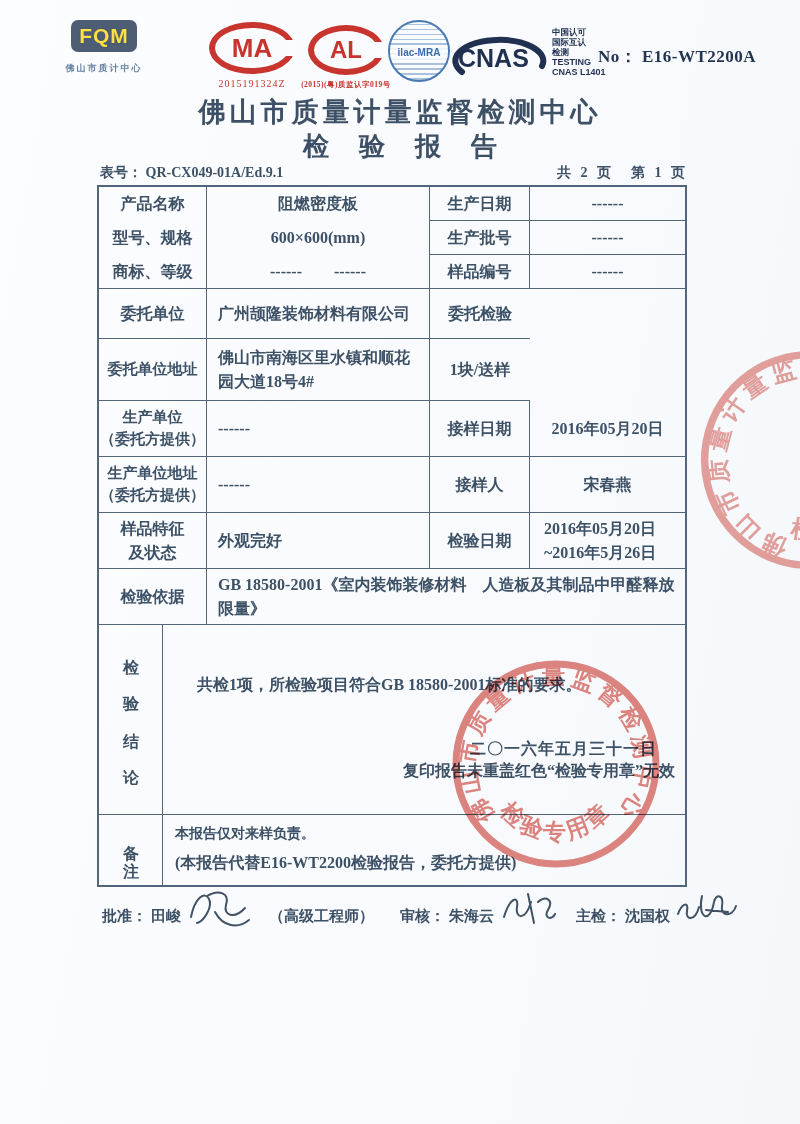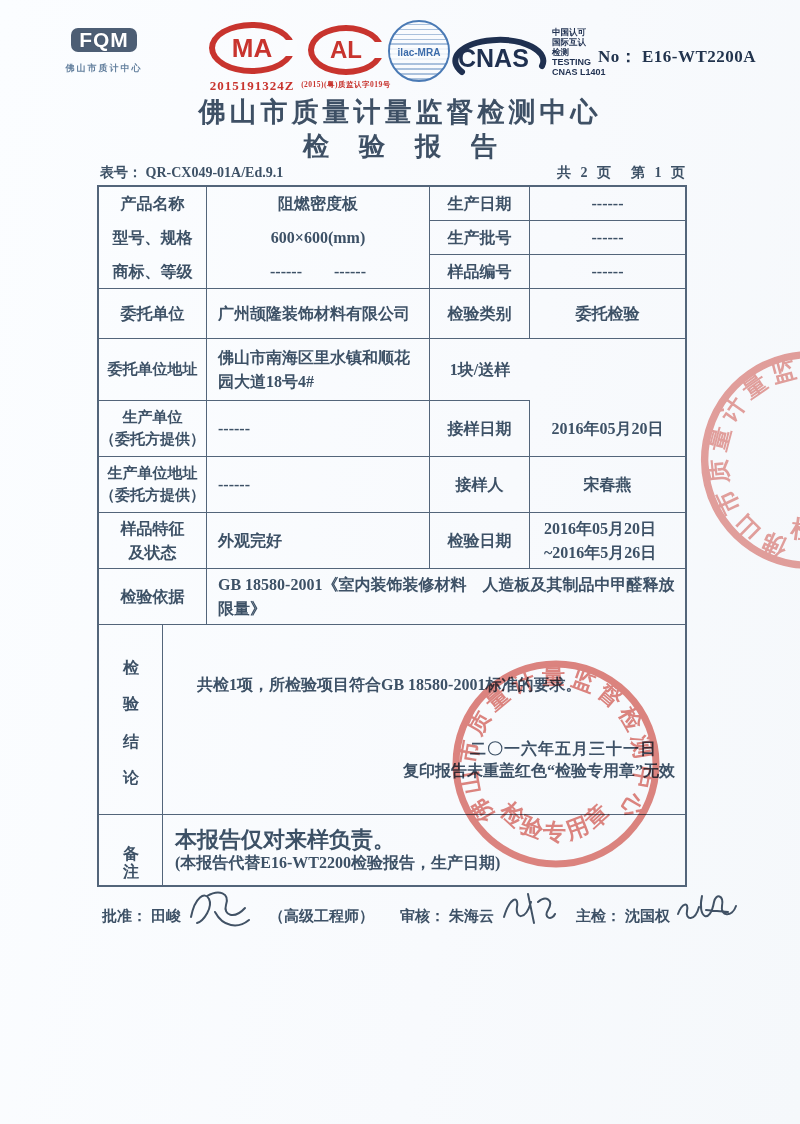--- a/index.html
+++ b/index.html
@@ -6,34 +6,34 @@
   html,body { width:800px; }
   body { font-family:"Liberation Serif","DejaVu Serif",serif; background:#ffffff; }
   .page {
     position:relative; width:800px; height:1124px; overflow:hidden;
     background:linear-gradient(100deg,#fbfdff 0%,#f8fafd 60%,#f5f8fb 100%);
     color:#3d5166;
   }
 
   
   .fqm { position:absolute; left:48px; top:20px; width:112px; text-align:center; }
-  .fqm-box { margin:8px auto; width:66px; height:24px; background:#4d5e74; border-radius:7px;
+  .fqm-box { margin:0 auto; width:66px; height:32px; background:#4d5e74; border-radius:7px;
     display:flex; align-items:center; justify-content:center;
-    color:#ffffff; font-weight:700; font-size:21px; letter-spacing:1px;
+    color:#fde047; font-weight:700; font-size:21px; letter-spacing:1px;
     font-family:"Liberation Sans",sans-serif; text-shadow:0 0 1px #2e3c50; }
   .fqm-caption { margin-top:10px; font-size:9px; color:#64809e; letter-spacing:2px; font-weight:600; }
 
   .cma { position:absolute; left:198px; top:22px; width:108px; text-align:center; }
   .oval { position:relative; margin:0 auto; border:6px solid #c8342e; border-radius:50%;
     display:flex; align-items:center; justify-content:center; color:#c8342e;
     font-family:"Liberation Sans",sans-serif; font-weight:700; }
   .cma .oval { width:86px; height:52px; font-size:26px; letter-spacing:0; }
   .oval .gap { position:absolute; right:-8px; top:50%; transform:translateY(-50%);
     width:12px; height:16px; background:#fafcfe; }
-  .cma-number { margin-top:4px; font-size:13px; color:#c8342e; letter-spacing:1px; font-weight:700; }
+  .cma-number { margin-top:4px; font-size:10px; color:#c8342e; letter-spacing:1px; font-weight:400; }
 
   .cal { position:absolute; left:296px; top:25px; width:100px; text-align:center; }
   .cal .oval { width:76px; height:50px; font-size:24px; }
   .cal-caption { margin-top:5px; font-size:7.5px; color:#c8342e; font-weight:600; letter-spacing:0.5px; }
 
   .ilac { position:absolute; left:388px; top:20px; width:62px; height:62px; border-radius:50%;
     border:2px solid #4a7ab5; overflow:hidden;
     background:repeating-linear-gradient(0deg, rgba(74,122,181,.45) 0 1.5px, rgba(255,255,255,0) 1.5px 5px); }
   .ilac-band { position:absolute; left:0; right:0; top:23px; height:15px; background:rgba(250,252,254,.85);
     display:flex; align-items:center; justify-content:center;
@@ -75,21 +75,21 @@
   .vcell { border-right:1px solid #53657a; border-bottom:1px solid #53657a;
     display:flex; align-items:center; justify-content:center; }
   .vtext { writing-mode:vertical-lr; text-orientation:upright; font-size:16px; font-weight:600; }
   .vs-concl { letter-spacing:2.3em; }
   .vs-remark { letter-spacing:1.1em; }
   .concl-cell { position:relative; border-bottom:1px solid #53657a; font-weight:600; }
   .concl-text { position:absolute; left:34px; top:50px; font-size:16px; }
   .concl-date { position:absolute; right:28px; top:114px; font-size:16px; letter-spacing:1px; }
   .concl-note { position:absolute; right:10px; top:136px; font-size:16px; }
   .remark-cell { position:relative; }
-  .remark-l1 { position:absolute; left:12px; top:10px; font-size:22px; font-weight:600;text-align:center; }
+  .remark-l1 { position:absolute; left:12px; top:10px; font-size:14px; font-weight:600;text-align:center; }
   .remark-l2 { position:absolute; left:12px; top:38px; font-size:16px; font-weight:600; }
   .no-bb { border-bottom:none !important; }
 
   
   .footer { position:absolute; left:102px; right:50px; top:901px; display:flex;
     align-items:center; font-size:15px; font-weight:600; color:#3d5166; white-space:nowrap; }
   .footer .name { font-weight:700; margin-left:4px; }
   .sig { margin:-16px 0 0 2px; opacity:.9; }
   .gap14 { margin-left:14px; } .gap26 { margin-left:26px; } .gap18 { margin-left:18px; }
 
@@ -171,21 +171,20 @@
 
       <div class="cell" style="grid-column:3;grid-row:1">生产日期</div>
       <div class="cell last-col" style="grid-column:4;grid-row:1">------</div>
       <div class="cell" style="grid-column:3;grid-row:2">生产批号</div>
       <div class="cell last-col" style="grid-column:4;grid-row:2">------</div>
       <div class="cell" style="grid-column:3;grid-row:3">样品编号</div>
       <div class="cell last-col" style="grid-column:4;grid-row:3">------</div>
 
       <div class="cell" style="grid-row:4">委托单位</div>
       <div class="cell left" style="grid-row:4">广州颉隆装饰材料有限公司</div>
-      <div class="cell" style="grid-row:4">检验类别</div>
       <div class="cell last-col" style="grid-row:4">委托检验</div>
 
       <div class="cell sm" style="grid-row:5">委托单位地址</div>
       <div class="cell left" style="grid-row:5">佛山市南海区里水镇和顺花园大道18号4#</div>
       <div class="cell last-col" style="grid-row:5">1块/送样</div>
 
       <div class="cell sm" style="grid-row:6">生产单位
 （委托方提供）</div>
       <div class="cell left" style="grid-row:6">------</div>
       <div class="cell" style="grid-row:6">接样日期</div>
@@ -216,21 +215,21 @@
         <div class="concl-text">共检1项，所检验项目符合GB 18580-2001标准的要求。</div>
         <div class="concl-date">二〇一六年五月三十一日</div>
         <div class="concl-note">复印报告未重盖红色“检验专用章”无效</div>
       </div>
 
       <div class="vcell no-bb" style="grid-row:2">
         <span class="vtext vs-remark">备注</span>
       </div>
       <div class="remark-cell no-bb" style="grid-row:2">
         <div class="remark-l1">本报告仅对来样负责。</div>
-        <div class="remark-l2">(本报告代替E16-WT2200检验报告，生产日期)</div>
+        <div class="remark-l2">(本报告代替E16-WT2200检验报告，委托方提供)</div>
       </div>
     </div>
   </div>
 
   <div class="footer">
     <span>批准：</span>
     <span class="name">田峻</span>
     <svg class="sig" width="72" height="46" viewBox="0 0 72 46">
       <path d="M8,32 C12,12 22,6 26,14 C30,22 21,36 14,38 M24,11 C36,4 47,8 43,20 C40,30 51,35 62,23 M32,27 C40,42 55,44 66,35" fill="none" stroke="#2e4055" stroke-width="2" stroke-linecap="round"></path>
     </svg>

